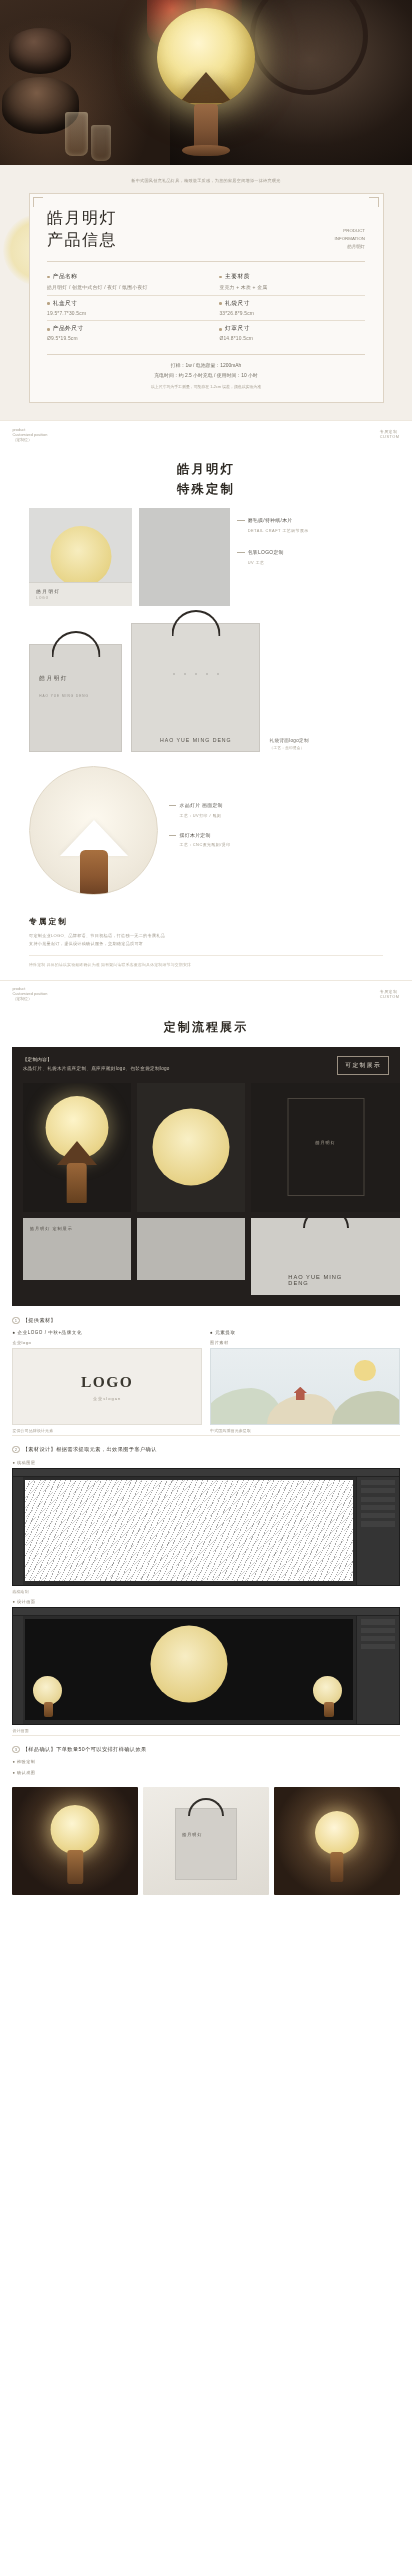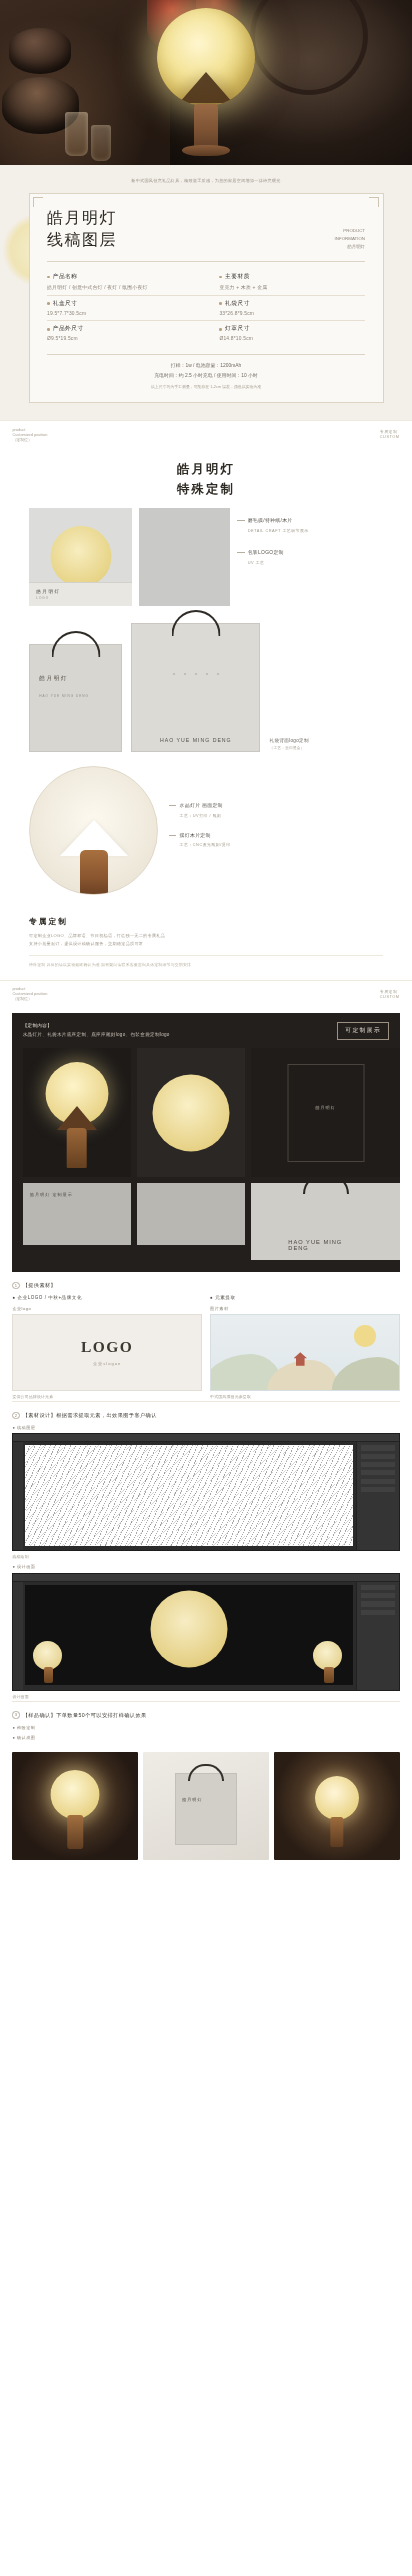--- a/index.html
+++ b/index.html
@@ -408,21 +408,21 @@
   </div>
 
   <div class="info-section">
     <div class="info-watermark"></div>
     <div class="info-topnote">新中式国风创意礼品灯具，精致做工质感，为您的家居空间增添一抹诗意暖光</div>
 
     <div class="info-card">
       <div class="info-header-row">
         <div class="info-title">
           <span>皓月明灯</span>
-          <span class="l2">线稿图层</span>
+          <span class="l2">产品信息</span>
         </div>
         <div class="info-meta">
           <div>PRODUCT</div>
           <div>INFORMATION</div>
           <div>皓月明灯</div>
         </div>
       </div>
 
       <div class="info-rule"></div>
 
@@ -575,20 +575,23 @@
       <span>product</span>
       <span>Customized position</span>
       <span>（定制位）</span>
     </div>
     <div class="band-title">
       <div>专属定制</div>
       <div>CUSTOM</div>
     </div>
   </div>
 
+  <div class="process-heading">
+    <h2>定制流程展示</h2>
+  </div>
 
   <div class="proc-dark">
     <div class="head">
       <div class="h-left">
         <div class="hl">【定制内容】</div>
         <div>水晶灯片、礼袋木片底座定制、底座座雕刻logo、包装盒袋定制logo</div>
       </div>
       <div class="badge">可定制展示</div>
     </div>
 

